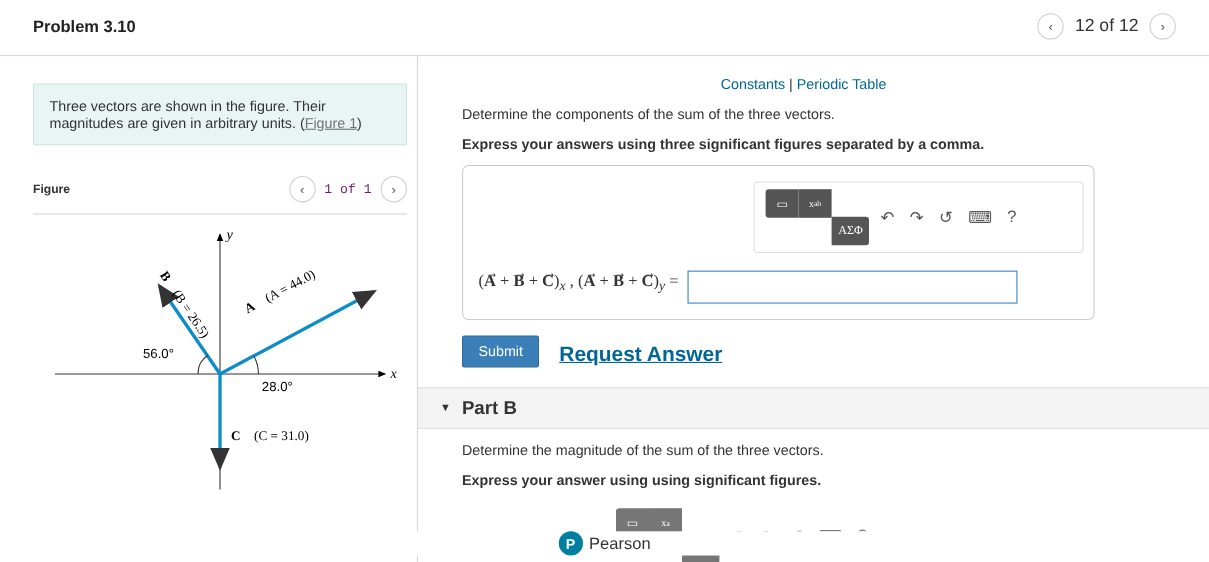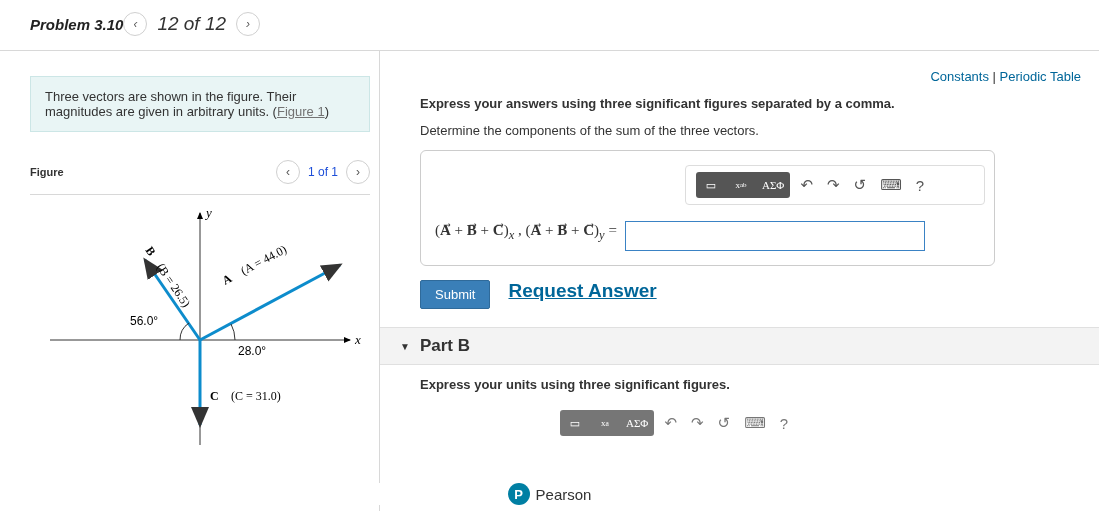--- a/index.html
+++ b/index.html
@@ -1,49 +1,49 @@
 <!DOCTYPE html>
 <html><head>
 <meta charset="utf-8">
 <style>
 * { box-sizing: border-box; margin: 0; padding: 0; }
 body { font-family: Arial, Helvetica, sans-serif; font-size: 13px; color: #333; background: #fff; }
 .page { width: 1099px; height: 511px; position: relative; overflow: hidden; }
-.header { display: flex; align-items: center; justify-content: flex-start; padding: 12px 30px 14px 30px; border-bottom: 1px solid #d8d8d8; font-style: italic; }
+.header { display: flex; align-items: center; justify-content: space-between; padding: 12px 30px 14px 30px; border-bottom: 1px solid #d8d8d8; }
 .title { font-size: 15px; font-weight: bold; color: #222; }
 .nav { display: flex; align-items: center; gap: 10px; }
-.navcount { font-size: 19px; color: #333; }
+.navcount { font-size: 16px; color: #333; }
 .circle-btn { width: 24px; height: 24px; border-radius: 50%; border: 1px solid #d0d0d0; background: #fff; display: flex; align-items: center; justify-content: center; font-size: 12px; color: #555; cursor: pointer; }
 .content { display: flex; }
 .left { width: 380px; border-right: 1px solid #d8d8d8; padding: 25px 10px 0 30px; height: 460px; }
 .right { flex: 1; padding: 0 0 0 0; position: relative; }
 .prompt-box { background: #e9f5f5; border: 1px solid #cce6e6; padding: 12px 14px; margin-bottom: 28px; width: 340px; }
 .prompt-box .figlink { color: #737373; }
 .fig-head { display: flex; align-items: center; justify-content: space-between; border-bottom: 1px solid #d8d8d8; padding-bottom: 10px; margin-bottom: 10px; width: 340px; }
 .fig-title { font-size: 11px; font-weight: bold; }
 .fig-nav { display: flex; align-items: center; gap: 8px; }
-.fig-count { font-size: 12px; color: #1d4ed8; }
+.fig-count { font-size: 12px; color: #701a75; font-family: Liberation Mono, monospace; }
 .figure-svg { width: 340px; height: 250px; }
-.toplinks { text-align: right; padding: 18px 18px 0 0; }
+.toplinks { text-align: center; padding: 18px 18px 0 0; }
 .toplinks a { color: #006699; font-size: 13px; text-decoration: none; }
 .partA { padding: 12px 18px 0 40px; }
 .q { font-size: 13px; margin-bottom: 12px; }
 .bold { font-weight: bold; }
 .answerbox { border: 1px solid #ccc; border-radius: 6px; padding: 14px 14px 14px 14px; margin-bottom: 14px; width: 575px; }
 .toolbar { display: flex; align-items: center; gap: 10px; background: #fff; border: 1px solid #ddd; border-radius: 4px; padding: 6px 10px; margin-bottom: 16px; margin-left: 250px; width: 300px; }
 .tool-dark { display: flex; gap: 0; }
 .tool-dark .tb { background: #555; color: #fff; border: none; width: 30px; height: 26px; display: flex; align-items: center; justify-content: center; font-size: 11px; font-family: serif; }
 .tool-dark .tb:first-child { border-top-left-radius: 3px; border-bottom-left-radius: 3px; }
-.tool-dark .tb:last-child { border-top-right-radius: 3px; border-bottom-right-radius: 3px; padding: 0 6px; width: auto; }
+.tool-dark .tb:last-child { border-top-right-radius: 3px; border-bottom-right-radius: 3px; padding: 0 6px; width: auto; margin-top: 25px; }
 .tool-icons { display: flex; gap: 14px; align-items: center; color: #555; }
 .tool-icons span { cursor: pointer; font-size: 15px; }
 .eqrow { display: flex; align-items: flex-start; gap: 8px; }
 .eqlabel { font-family: 'Times New Roman', serif; font-size: 15px; white-space: nowrap; }
 .eqinput { border: 1px solid #3a82c4; height: 30px; width: 300px; padding: 4px 6px; outline: none; }
-.actions { display: flex; align-items: flex-start; gap: 18px; }
+.actions { display: flex; align-items: flex-end; gap: 18px; }
 .submit { background: #3a7fb8; color: #fff; border: 1px solid #2f6a9a; padding: 6px 14px; font-size: 13px; border-radius: 2px; cursor: pointer; }
 .request { color: #006699; font-size: 19px; font-weight: bold; text-decoration: underline; cursor: pointer; }
 .partB-head { background: #f3f3f3; border-top: 1px solid #e0e0e0; border-bottom: 1px solid #e0e0e0; padding: 8px 12px 8px 20px; margin-top: 18px; display: flex; align-items: center; gap: 10px; }
 .partB-head .tri { font-size: 10px; }
 .partB-head .lbl { font-weight: bold; font-size: 17px; }
 .partB-body { padding: 12px 18px 0 40px; }
 .toolbar2 { display: flex; align-items: center; gap: 10px; padding: 6px 10px; margin-left: 130px; width: 300px; opacity: 0.8; }
 .footer { position: absolute; bottom: 6px; width: 100%; text-align: center; background: #fff; }
 .footer-inner { display: inline-flex; align-items: center; gap: 6px; }
 .p-circle { width: 22px; height: 22px; border-radius: 50%; background: #007fa3; color: #fff; font-weight: bold; display: flex; align-items: center; justify-content: center; font-size: 13px; }
@@ -108,22 +108,22 @@
       <text x="208" y="150" font-size="12">28.0°</text>
     </svg>
   </div>
 
   <div class="right">
     <div class="toplinks">
       <a href="#">Constants</a><span> | </span><a href="#">Periodic Table</a>
     </div>
 
     <div class="partA">
+      <div class="q">Determine the components of the sum of the three vectors.</div>
       <div class="q bold">Express your answers using three significant figures separated by a comma.</div>
-      <div class="q">Determine the components of the sum of the three vectors.</div>
 
       <div class="answerbox">
         <div class="toolbar">
           <div class="tool-dark">
             <button class="tb">▭</button>
             <button class="tb" style="font-size:9px;line-height:9px;">x<sup style="font-size:7px">a</sup><br><span style="font-size:7px">b</span></button>
             <button class="tb">ΑΣΦ</button>
           </div>
           <div class="tool-icons">
             <span>↶</span>
@@ -143,21 +143,22 @@
         <button class="submit">Submit</button>
         <span class="request">Request Answer</span>
       </div>
     </div>
 
     <div class="partB-head">
       <span class="tri">▼</span>
       <span class="lbl">Part B</span>
     </div>
     <div class="partB-body">
-      <div class="q bold">Express your units using three significant figures.</div>
+      <div class="q">Determine the magnitude of the sum of the three vectors.</div>
+      <div class="q bold">Express your answer using using significant figures.</div>
       <div class="toolbar2">
         <div class="tool-dark">
           <button class="tb">▭</button>
           <button class="tb" style="font-size:9px">x<sup>a</sup></button>
           <button class="tb">ΑΣΦ</button>
         </div>
         <div class="tool-icons">
           <span>↶</span>
           <span>↷</span>
           <span>↺</span>

